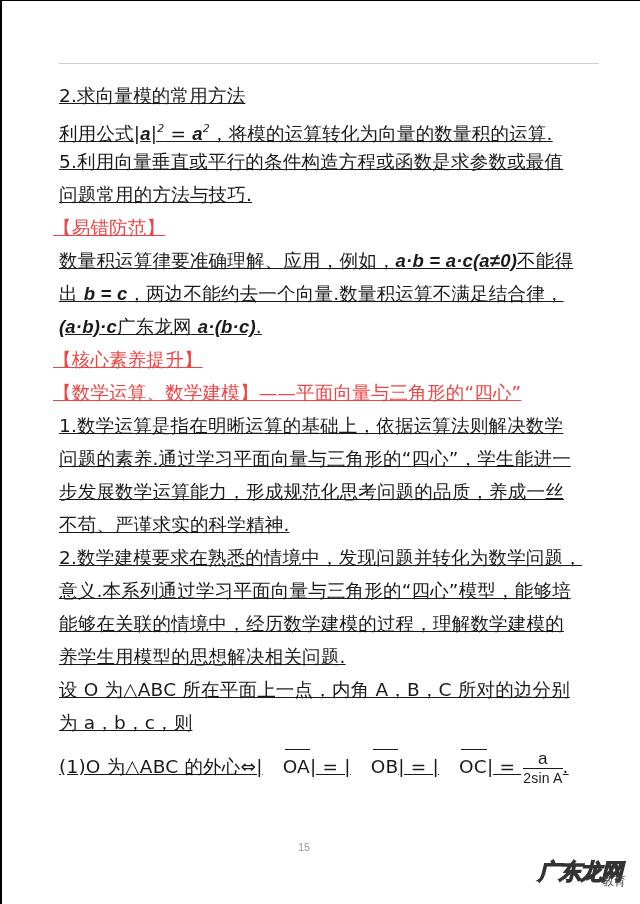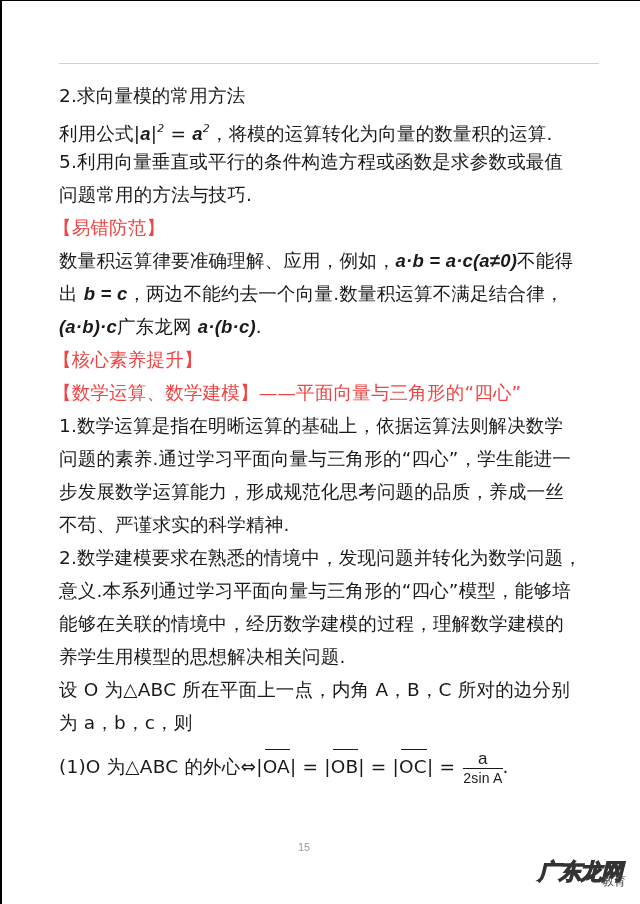--- a/index.html
+++ b/index.html
@@ -31,20 +31,21 @@
       left: 57px;
       top: 78px;
       width: 560px;
     }
     .line {
       font-size: 18.5px;
       line-height: 33px;
       height: 33px;
       white-space: nowrap;
       letter-spacing: 0.2px;
+      text-decoration: underline;
     }
     .blue {
       color: #ef4444;
       margin-left: -6px;
     }
     .mi {
       font-family: "Liberation Sans", sans-serif;
       font-style: italic;
       font-weight: bold;
     }
@@ -68,20 +69,21 @@
       padding: 0 2px;
       font-size: 17px;
     }
     .frac .den {
       display: block;
       font-size: 14px;
     }
     .vec {
       position: relative;
       display: inline-block;
+      margin-left: 20px;
     }
     .vec::before {
       content: "";
       position: absolute;
       left: 2px; right: 0; top: 4px;
       height: 1px;
       background: #1a1a1a;
     }
     .page-number {
       position: absolute;

